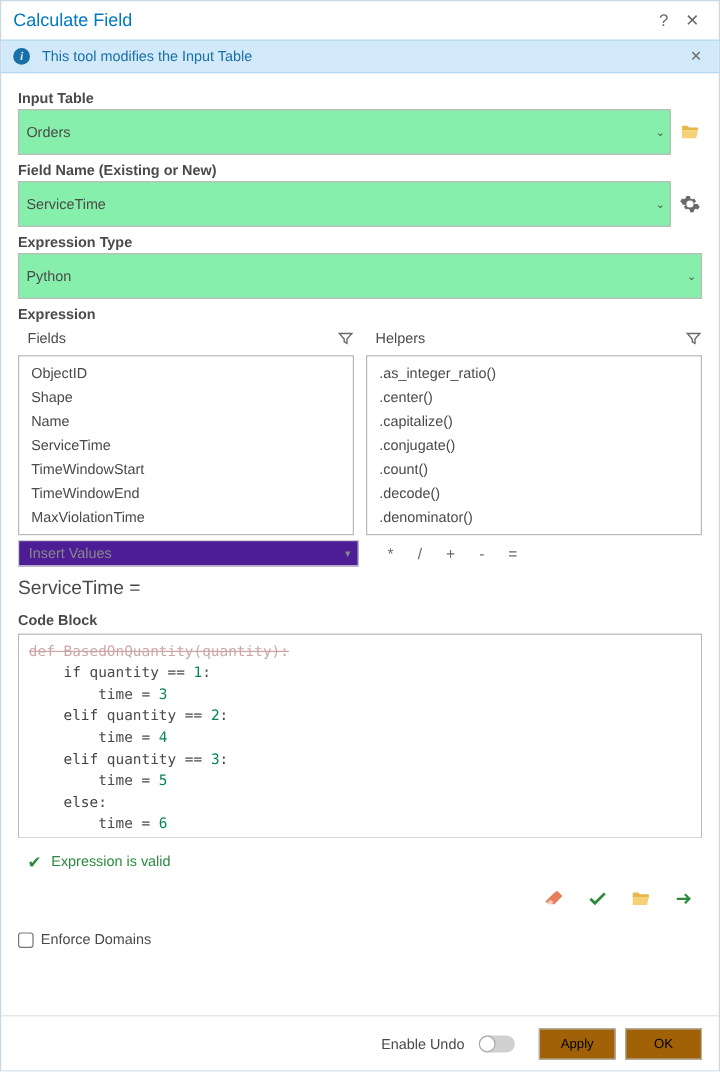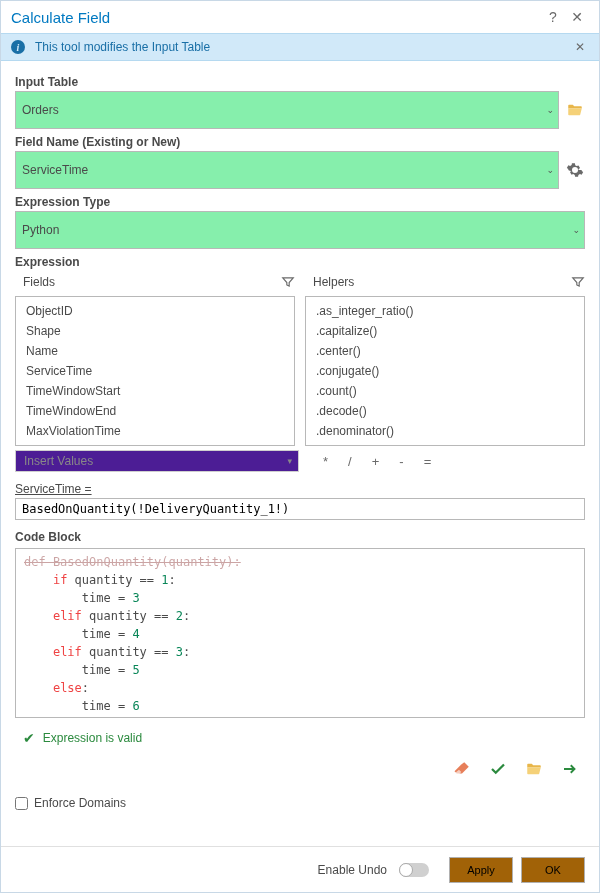--- a/index.html
+++ b/index.html
@@ -24,24 +24,24 @@
 .col-header { display: flex; margin-bottom: 4px; }
 .col-header-label { flex: 1; font-size: 12px; color: #4a4a4a; padding-left: 8px; }
 .filter-icon svg { width: 14px; height: 14px; }
 .listbox { border: 1px solid #b8b8b8; height: 150px; overflow-y: scroll; padding: 4px 0; background: #fff; }
 .listbox-item { padding: 3px 10px; font-size: 12px; cursor: pointer; }
 .under-row { display: flex; gap: 10px; margin-top: 4px; align-items: center; }
 .insert-dd { flex: 1; height: 22px; border: 1px solid #cfcfcf; background: #4c1d95; color: #888; display: flex; align-items: center; padding: 0 8px; position: relative; font-size: 12px; }
 .insert-dd .chevron { position: absolute; right: 6px; font-size: 9px; color: #888; }
 .ops { flex: 1; display: flex; gap: 12px; padding-left: 10px; color: #6a6a6a; font-size: 13px; }
 .op { cursor: pointer; padding: 0 4px; }
-.expr-label { margin-top: 10px; font-size: 12px; text-decoration: underline; }
+.expr-label { margin-top: 10px; font-size: 16px; }
 .expr-input { width: 100%; height: 22px; border: 1px solid #b8b8b8; padding: 0 6px; font-family: Consolas, monospace; font-size: 12px; margin-top: 2px; }
 .codeblock { width: 100%; height: 170px; border: 1px solid #b8b8b8; margin-top: 2px; font-family: Consolas, monospace; font-size: 12px; padding: 4px 8px; overflow-y: scroll; background: #fff; line-height: 1.5; }
-.codeblock .kw { color: #ef4444; text-align: right; }
+.codeblock .kw { color: #404040; text-align: right; }
 .codeblock .num { color: #098658; }
 .codeblock .cut { color: #7f1d1d; margin-top: 35px; }
 .valid-row { display: flex; align-items: center; margin-top: 12px; color: #2b8a3e; gap: 8px; padding-left: 8px; }
 .valid-row .check { font-size: 14px; }
 .action-icons { display: flex; justify-content: flex-end; gap: 18px; margin-top: 14px; padding-right: 6px; }
 .action-icons .ai { width: 18px; height: 18px; cursor: pointer; display: flex; align-items: center; justify-content: center; }
 .enforce-row { display: flex; align-items: center; gap: 6px; margin-top: 18px; }
 .enforce-row input { width: 13px; height: 13px; }
 .footer { height: 46px; border-top: 1px solid #e0e0e0; display: flex; align-items: center; justify-content: flex-end; padding: 0 14px; gap: 8px; }
 .footer-label { font-size: 12px; color: #4a4a4a; margin-right: 4px; }
@@ -132,22 +132,22 @@
         <div class="col-header">
           <span class="col-header-label">Helpers</span>
           <span class="filter-icon">
             <svg viewBox="0 0 24 24">
                 <path fill="none" stroke="#6a6a6a" stroke-width="2" d="M3 5h18l-7 8v6l-4-2v-4L3 5z"></path>
               </svg>
           </span>
         </div>
         <div class="listbox" id="helpers-list">
             <div class="listbox-item">.as_integer_ratio()</div>
+            <div class="listbox-item">.center()</div>
             <div class="listbox-item">.capitalize()</div>
-            <div class="listbox-item">.center()</div>
             <div class="listbox-item">.conjugate()</div>
             <div class="listbox-item">.count()</div>
             <div class="listbox-item">.decode()</div>
             <div class="listbox-item">.denominator()</div>
           </div>
       </div>
     </div>
 
     <div class="under-row">
       <div class="insert-dd">
@@ -157,21 +157,20 @@
       <div class="ops" id="ops-row">
           <span class="op">*</span>
           <span class="op">/</span>
           <span class="op">+</span>
           <span class="op">-</span>
           <span class="op">=</span>
         </div>
     </div>
 
     <div class="expr-label">ServiceTime =</div>
-    <input class="expr-input" value="BasedOnQuantity(!DeliveryQuantity_1!)" style="">
 
     <div class="section-label" style="margin-top:10px">Code Block</div>
     <div class="codeblock" id="codeblock">
         <div><span class="cut" style="text-decoration:line-through;opacity:.4">def BasedOnQuantity(quantity):</span></div>
         <div>&nbsp;&nbsp;&nbsp;&nbsp;<span class="kw">if</span> quantity == <span class="num">1</span>:</div>
         <div>&nbsp;&nbsp;&nbsp;&nbsp;&nbsp;&nbsp;&nbsp;&nbsp;time = <span class="num">3</span></div>
         <div>&nbsp;&nbsp;&nbsp;&nbsp;<span class="kw">elif</span> quantity == <span class="num">2</span>:</div>
         <div>&nbsp;&nbsp;&nbsp;&nbsp;&nbsp;&nbsp;&nbsp;&nbsp;time = <span class="num">4</span></div>
         <div>&nbsp;&nbsp;&nbsp;&nbsp;<span class="kw">elif</span> quantity == <span class="num">3</span>:</div>
         <div>&nbsp;&nbsp;&nbsp;&nbsp;&nbsp;&nbsp;&nbsp;&nbsp;time = <span class="num">5</span></div>

